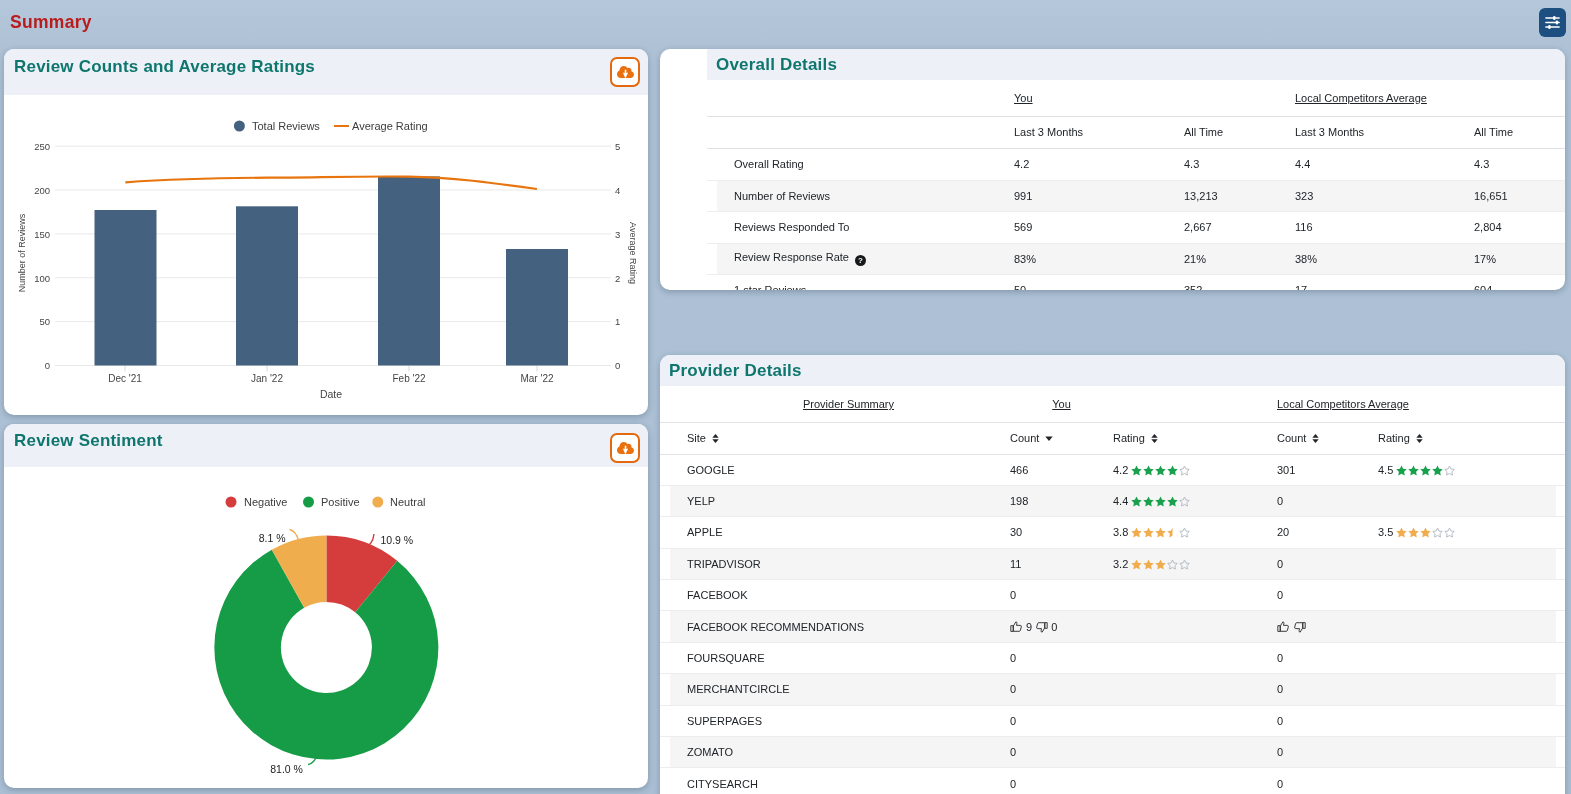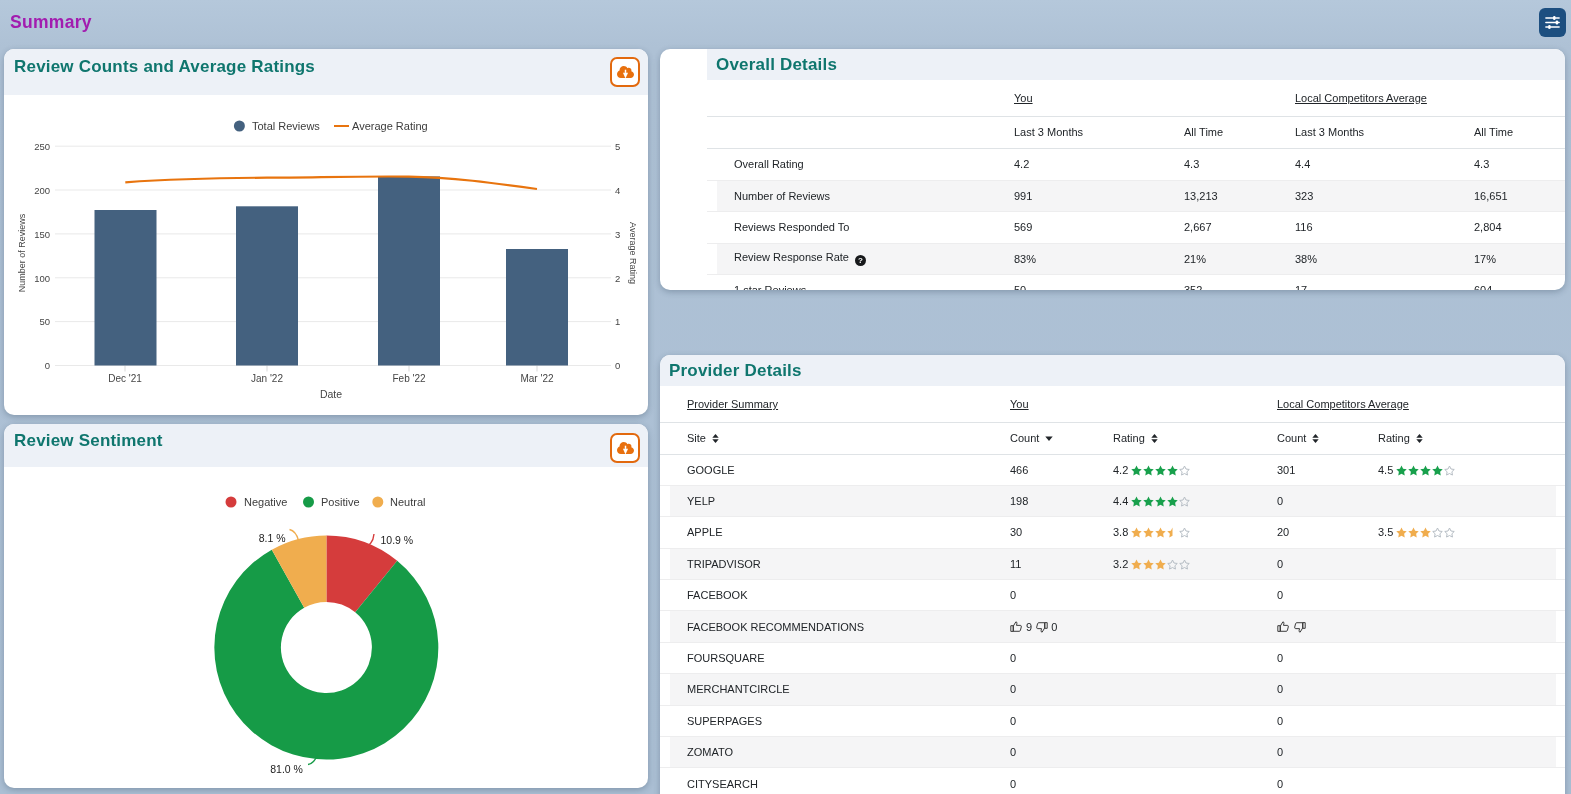--- a/index.html
+++ b/index.html
@@ -2,21 +2,21 @@
 <html><head>
 <meta charset="utf-8">
 <style>
   * { margin:0; padding:0; box-sizing:border-box; }
   html,body { width:1571px; height:794px; overflow:hidden; }
   body {
     font-family:"Liberation Sans", sans-serif;
     background:linear-gradient(180deg,#b5c8db 0%,#aec1d5 6%,#abbfd4 100%);
     position:relative;
   }
-  .pagetitle { position:absolute; left:10px; top:12px; font-size:17.5px; font-weight:700; color:#a21caf; letter-spacing:.3px;}
+  .pagetitle { position:absolute; left:10px; top:12px; font-size:17.5px; font-weight:700; color:#b91c1c; letter-spacing:.3px;}
   .topbtn { position:absolute; left:1539px; top:8px; width:27px; height:29px; background:#1d4f80; border-radius:6px; display:flex; align-items:center; justify-content:center; }
   .card { position:absolute; background:#fff; border-radius:10px; box-shadow:0 2px 6px rgba(25,45,70,.28); overflow:hidden; }
   .chead { background:#edf1f7; position:relative; }
   .chead .t { font-weight:700; color:#0f766e; letter-spacing:.2px; }
   .dlbtn { position:absolute; right:8px; top:8px; width:30px; height:30px; background:#fff; border:2px solid #e2690e; border-radius:7px; display:flex; align-items:center; justify-content:center; }
   #cardA { left:4px;  top:49px;  width:644px; height:366px; }
   #cardB { left:4px;  top:424px; width:644px; height:364px; }
   #cardC { left:660px; top:49px;  width:905px; height:241px;padding-left:47px; }
   #cardD { left:660px; top:355px; width:905px; height:470px; }
   #cardA .chead { height:46px; }
@@ -25,21 +25,21 @@
   #cardB .chead .t { position:absolute; left:10px; top:7px; font-size:17px; }
   #cardC .chead { height:31px; }
   #cardC .chead .t { position:absolute; left:9px; top:6px; font-size:17px; }
   #cardD .chead { height:31px; }
   #cardD .chead .t { position:absolute; left:9px; top:6px; font-size:17px; }
   table.tbl { border-collapse:collapse; table-layout:fixed; width:905px; font-size:11px; color:#212529; }
   table.tbl td { height:31.5px; border-bottom:1px solid #ededee; white-space:nowrap; overflow:hidden; vertical-align:middle; padding:0; }
   #cardD table.tbl td { height:31.4px; }
   table.tbl td:first-child { padding-left:27px; }
   table.tbl tr.g td { height:36px; border-bottom:1px solid #dfe3e6; overflow:visible;text-decoration:underline; }
-  #cardD table.tbl tr.g td { height:36.5px; }
+  #cardD table.tbl tr.g td { height:36.5px;text-align:center; }
   table.tbl tr.s td { height:32.5px; border-bottom:1px solid #dfe3e6; }
   #cardD table.tbl tr.s td { height:31.5px; }
   table.tbl tr.z td { background:#f5f5f6; }
   table.tbl tr.z td:first-child { background:linear-gradient(90deg,#fff 0px,#fff 10px,#f5f5f6 10px); }
   table.tbl tr.z td:last-child { background:linear-gradient(270deg,#fff 0px,#fff 9px,#f5f5f6 9px); }
   .q { display:inline-block; width:11px; height:11px; background:#17191b; color:#fff; border-radius:50%; font-size:8px; font-weight:700; text-align:center; line-height:11px; vertical-align:-2px; margin-left:3px;}
   .stars svg { vertical-align:-2px; }
   .rt { display:inline-block; min-width:18px; }
 </style>
 </head>

